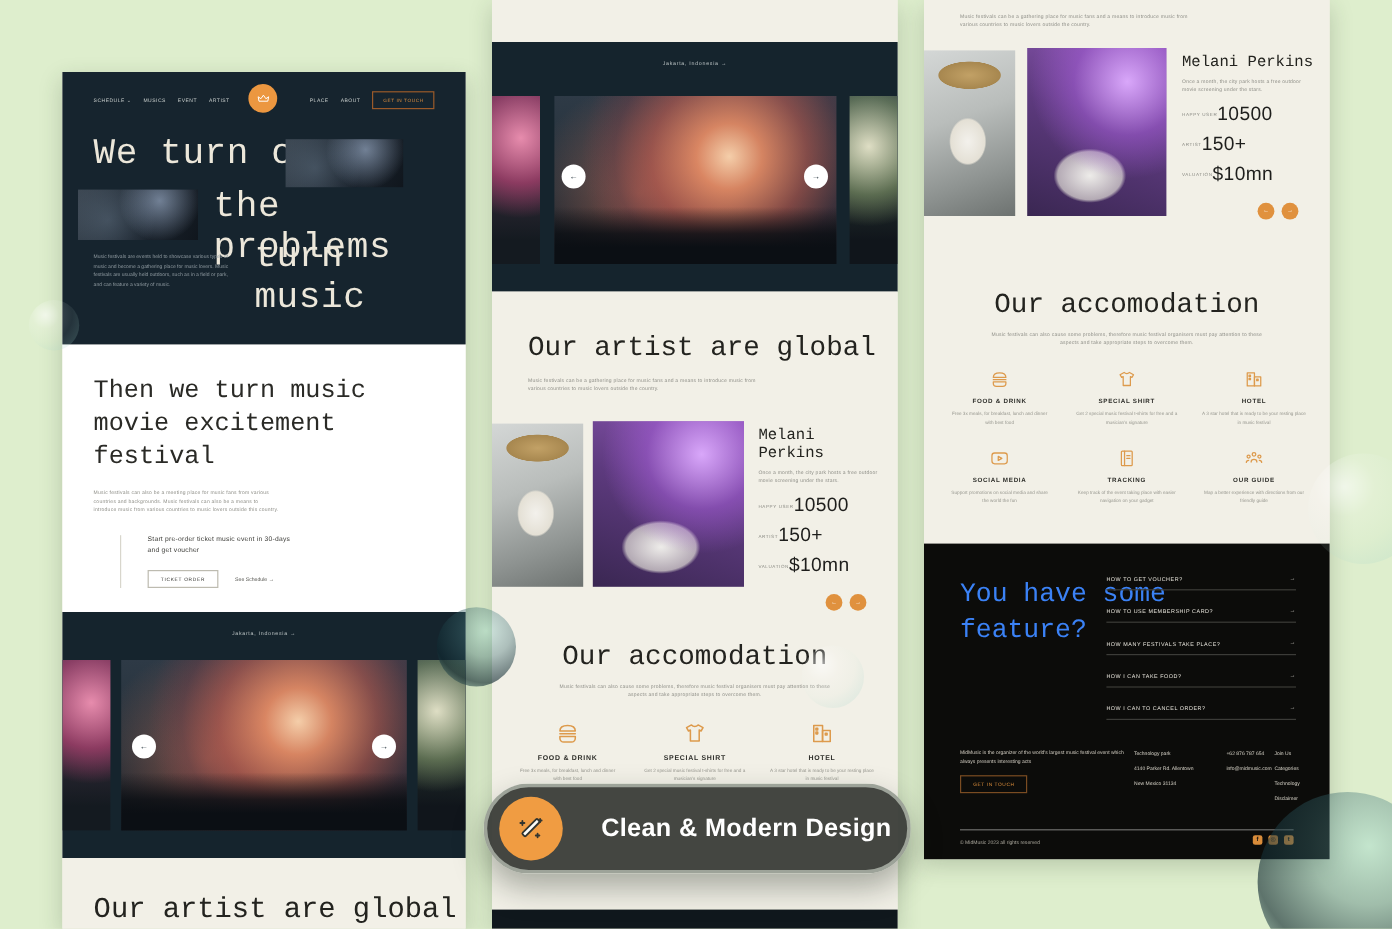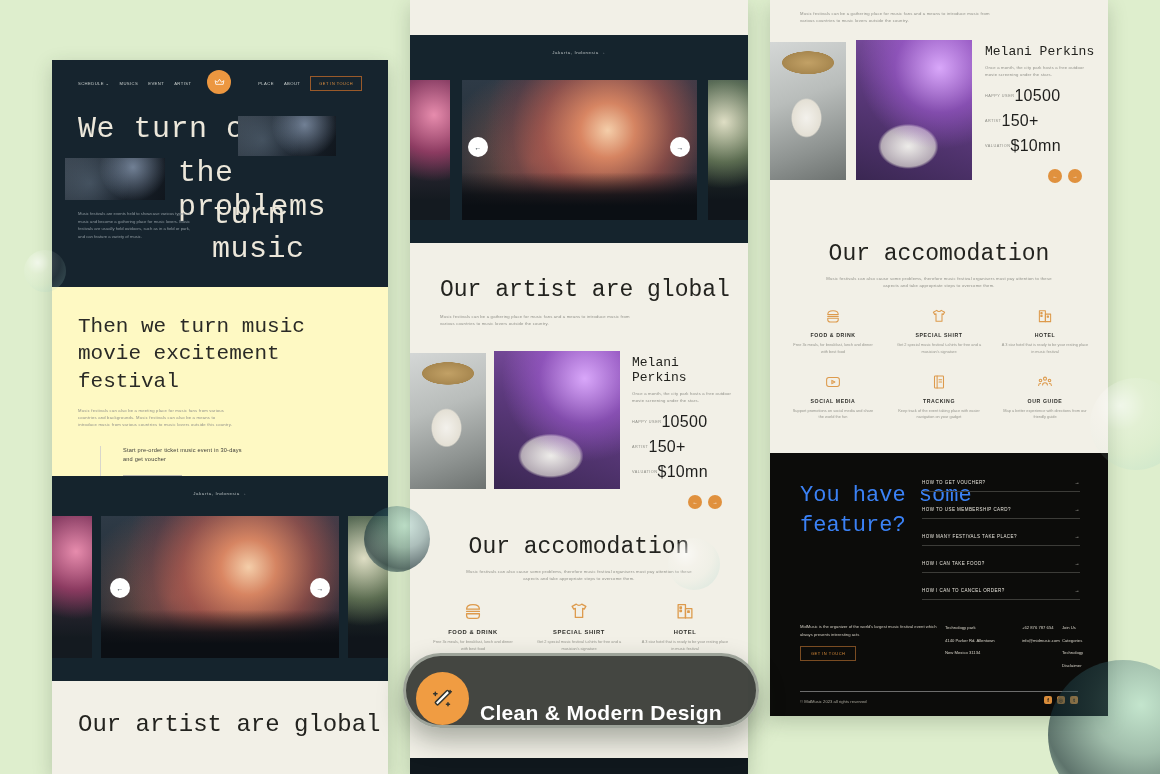--- a/index.html
+++ b/index.html
@@ -23,21 +23,21 @@
 .hero-line{position:absolute;color:#ece7da;font-size:30px;letter-spacing:.5px}
 .hl1{left:26px;top:52px}
 .hl2{left:126px;top:96px}
 .hl3{left:160px;top:138px}
 .hero-img{position:absolute;background:radial-gradient(circle at 68% 22%,rgba(185,205,235,.55),transparent 45%),radial-gradient(circle at 25% 60%,rgba(120,140,160,.35),transparent 50%),linear-gradient(115deg,#3a4550 0%,#1b242e 55%,#10161d 100%)}
 .himg1{left:186px;top:56px;width:98px;height:40px}
 .himg2{left:13px;top:98px;width:100px;height:42px}
 .hero-p{position:absolute;left:26px;top:150px;width:120px;font-size:4.2px;line-height:1.8;color:#8f9aa0}
 
 
-.excite{height:189px;padding:26px 26px 0 26px;background:#fef9c3}
+.excite{height:223px;padding:26px 26px 0 26px;background:#ffffff}
 .excite h2{font-size:21px;line-height:1.3;color:#2a2a26;font-weight:normal}
 .excite .lead{margin-top:12px;width:155px}
 .excite-row{display:flex;margin-top:18px}
 .stage-box{width:140px}
 .stage-box h3{font-size:13px;color:#23231f}
 .stage-box p{margin-top:6px;width:125px}
 .preorder{border-left:1px solid #d8d6cc;margin-left:22px;padding-left:22px}
 .preorder .po-text{font-size:5.6px;line-height:1.55;color:#3c3c38;width:125px;letter-spacing:.2px}
 .po-actions{display:flex;align-items:center;margin-top:11px;gap:14px}
 .po-btn{border:1px solid #bdbbb0;background:transparent;font-size:4px;letter-spacing:.6px;color:#3a3a36;padding:4px 10px;cursor:pointer}
@@ -127,21 +127,21 @@
 .ft-addr{left:175px}
 .ft-contact{left:252px}
 .ft-links{left:292px}
 .ft-links div{cursor:pointer}
 .ft-divider{position:absolute;left:30px;right:30px;top:238px;height:1px;background:rgba(255,255,255,.4)}
 .ft-copy{position:absolute;left:30px;top:246px;font-size:4.2px;color:#aaa79c}
 .ft-social{position:absolute;right:30px;top:243px;display:flex;gap:5px}
 .soc{width:8px;height:8px;border-radius:2px;background:#d98c3a;color:#141310;font-size:5px;display:flex;align-items:center;justify-content:center;cursor:pointer;font-weight:bold}
 
 
-.badge{position:absolute;left:403px;top:653px;width:356px;height:75px;border-radius:38px;background:rgba(60,62,58,.96);border:3px solid rgba(232,240,226,.55);box-shadow:0 12px 26px rgba(30,40,30,.35);display:flex;align-items:flex-end;padding-left:10px;gap:11px;z-index:8}
+.badge{position:absolute;left:403px;top:653px;width:356px;height:75px;border-radius:38px;background:rgba(60,62,58,.96);border:3px solid rgba(232,240,226,.55);box-shadow:0 12px 26px rgba(30,40,30,.35);display:flex;align-items:center;padding-left:10px;gap:32px;z-index:8}
 .badge-circle{width:53px;height:53px;border-radius:50%;background:#f09c42;display:flex;align-items:center;justify-content:center}
 .badge-label{font-size:21px;font-weight:bold;color:#fff;letter-spacing:.3px}
 
 
 .bubble{position:absolute;border-radius:50%;pointer-events:none;z-index:6}
 .bubble-light{background:radial-gradient(circle at 33% 30%,rgba(255,255,255,.6) 0%,rgba(255,255,255,.14) 28%,rgba(210,235,222,.08) 55%,rgba(160,210,200,.2) 80%,rgba(255,255,255,.5) 96%,rgba(255,255,255,0) 100%)}
 .bubble-dark{background:radial-gradient(circle at 62% 30%,rgba(140,210,205,.32) 0%,rgba(60,110,115,.38) 35%,rgba(15,40,48,.62) 70%,rgba(110,180,175,.3) 95%,transparent 100%)}
 .b1{left:24px;top:250px;width:42px;height:42px}
 .b2{left:364px;top:506px;width:66px;height:66px}
 .b3{left:668px;top:538px;width:52px;height:52px}

